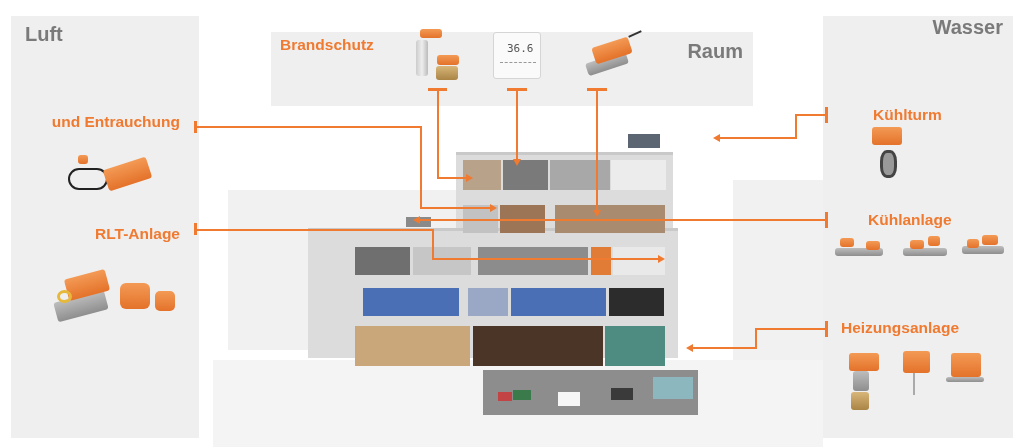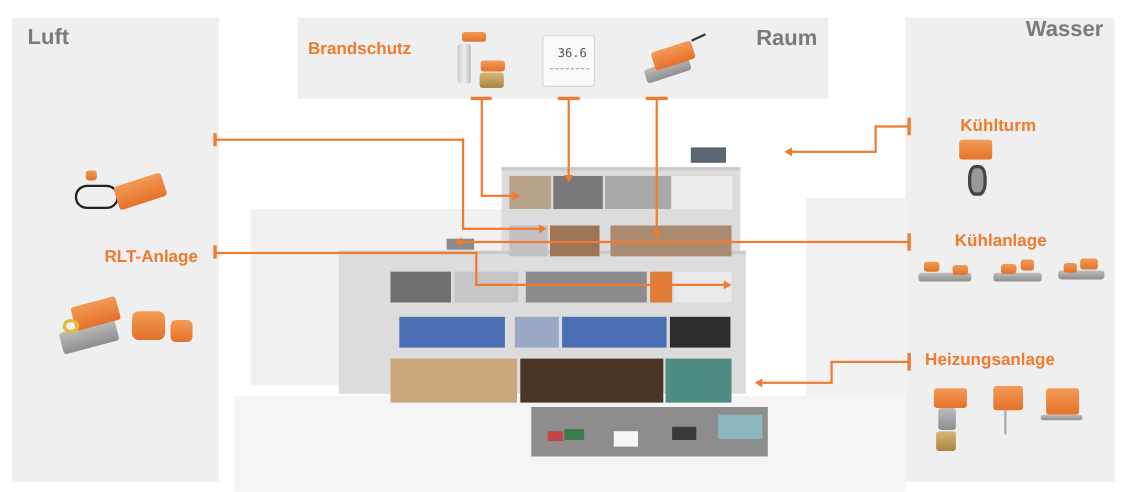--- a/index.html
+++ b/index.html
@@ -19,28 +19,29 @@
   .floor { position: absolute; background: #d8d8d8; border-top: 3px solid #c9c9c9; }
   .room { position: absolute; }
   .bg-bldg { position: absolute; background: #f1f1f1; }
 </style>
 </head>
 <body>
 
 <div class="panel" style="left:11px;top:16px;width:188px;height:422px;">
   <div class="panel-title" style="left:14px;top:7px;">Luft</div>
 </div>
-<div class="panel" style="left:271px;top:16px;width:482px;height:74px;">
+<div class="panel" style="left:271px;top:32px;width:482px;height:74px;">
   <div class="panel-title" style="right:10px;top:8px;">Raum</div>
 </div>
 <div class="panel" style="left:823px;top:16px;width:190px;height:422px;">
   <div class="panel-title" style="right:10px;top:0;">Wasser</div>
 </div>
 
 <div class="cat-label" style="right:844px;top:112px;text-align:right;">
+  <div>und Entrauchung</div>
 </div>
 <div class="cat-label" style="right:844px;top:224px;">RLT-Anlage</div>
 <div class="cat-label" style="left:280px;top:35px;">Brandschutz</div>
 <div class="cat-label" style="left:841px;top:105px;margin-left:32px;">Kühlturm</div>
 <div class="cat-label" style="left:868px;top:210px;">Kühlanlage</div>
 <div class="cat-label" style="left:841px;top:318px;">Heizungsanlage</div>
 
 <div>
   <div class="cable" style="left:68px;top:168px;width:40px;height:22px;border-color:#222;"></div>
   <div class="prod orange" style="left:78px;top:155px;width:10px;height:9px;"></div>

